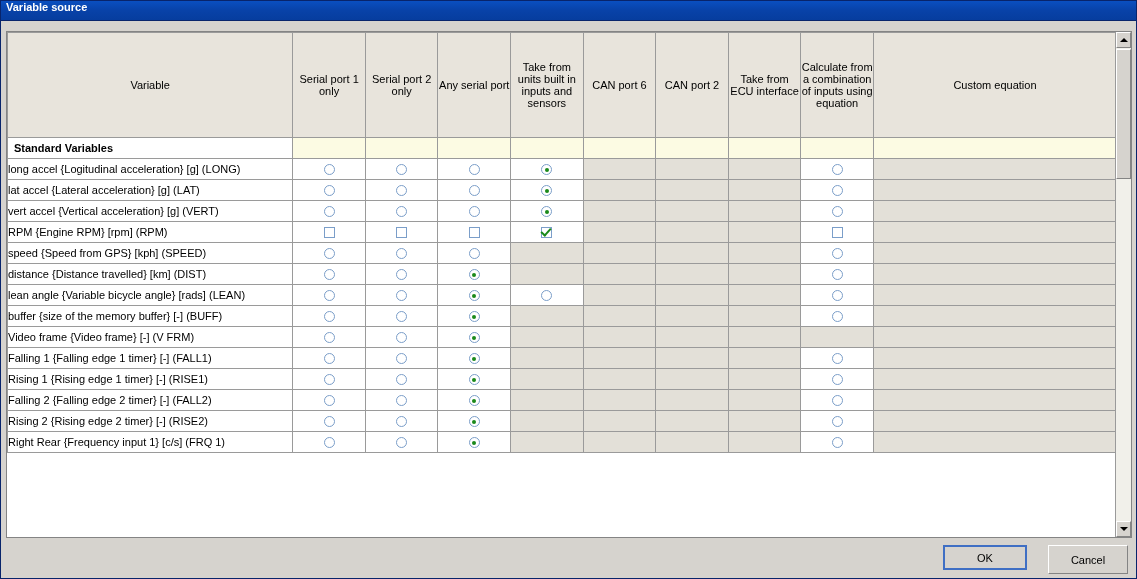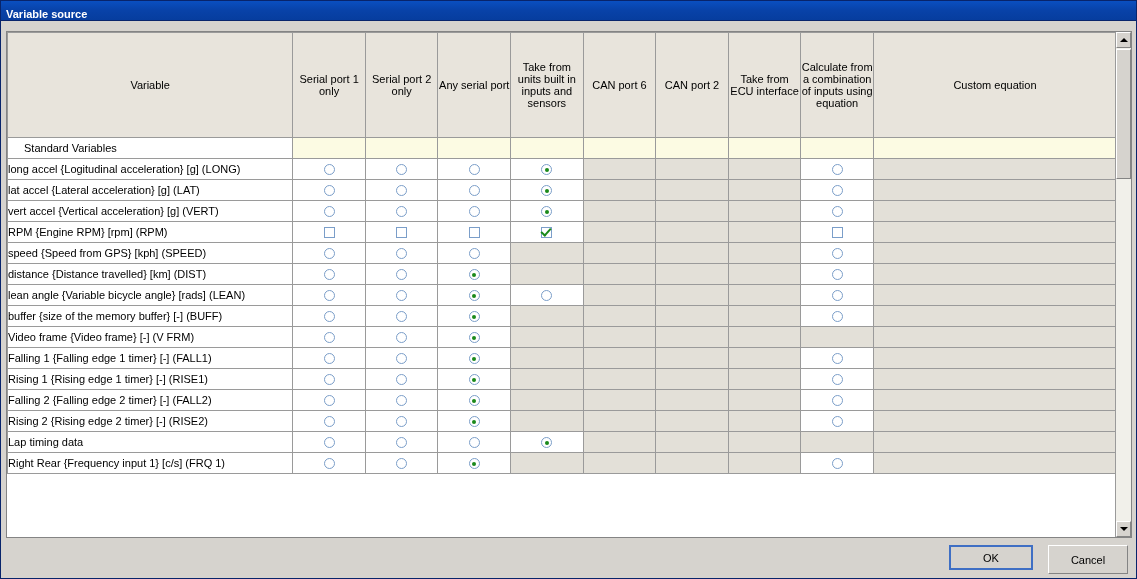--- a/index.html
+++ b/index.html
@@ -19,21 +19,21 @@
     background: #d6d3ce;
   }
   #titlebar {
     height: 20px;
     background: linear-gradient(to bottom, #0a4fc0 0%, #0842a8 50%, #063d9e 100%);
     background-color: #0a46b0;
     color: #ffffff;
     font-weight: bold;
     font-size: 11px;
     display: flex;
-    align-items: flex-end;
+    align-items: flex-start;
     padding-left: 5px;
     border-bottom: 1px solid #08246b;
   }
   #body {
     position: absolute;
     top: 21px; left: 0;
     width: 1135px;
     height: 556px;
     background: #d6d3ce;
   }
@@ -74,22 +74,22 @@
   }
   td.varcell {
     height: 21px;
     padding-left: 8px;
     background: #ffffff;
     color: #000;
     white-space: nowrap;
     overflow: hidden;
   }
   tr.section td.varcell {
-    font-weight: normal;
-    padding-left: 16px;
+    font-weight: bold;
+    padding-left: 6px;
   }
   td.opt {
     height: 21px;
     text-align: center;
     background: #ffffff;
   }
   td.opt.disabled { background: #e3e0d8; }
   tr.section td.opt { background: #fcfbe3; }
   tr.section td.custom { background: #fcfbe3; }
   td.custom { background: #e3e0d8; }
@@ -170,21 +170,21 @@
     position: absolute;
     left: 0; top: 16px;
     width: 15px; bottom: 16px;
     background: #f1f0ea;
   }
 
   #buttons {
     position: absolute;
     right: 8px; top: 523px;
     display: flex;
-    gap: 15px;
+    gap: 21px;
   }
   .btn {
     width: 80px; height: 29px;
     background: #d6d3ce;
     border: 1px solid #848484;
     border-top-color: #ffffff;
     border-left-color: #ffffff;
     font-size: 11px;
     color: #000;
     display: flex; align-items: center; justify-content: center;
@@ -397,32 +397,20 @@
                 <td class="opt"><span class="radio"></span></td>
                 <td class="opt"><span class="radio on"></span></td>
                 <td class="opt disabled"></td>
                 <td class="opt disabled"></td>
                 <td class="opt disabled"></td>
                 <td class="opt disabled"></td>
                 <td class="opt"><span class="radio"></span></td>
                 <td class="opt custom"></td>
               </tr>
               <tr class="item">
-                <td class="varcell">Lap timing data</td>
-                <td class="opt"><span class="radio"></span></td>
-                <td class="opt"><span class="radio"></span></td>
-                <td class="opt"><span class="radio"></span></td>
-                <td class="opt"><span class="radio on"></span></td>
-                <td class="opt disabled"></td>
-                <td class="opt disabled"></td>
-                <td class="opt disabled"></td>
-                <td class="opt disabled"></td>
-                <td class="opt custom"></td>
-              </tr>
-              <tr class="item">
                 <td class="varcell">Right Rear {Frequency input 1} [c/s] (FRQ 1)</td>
                 <td class="opt"><span class="radio"></span></td>
                 <td class="opt"><span class="radio"></span></td>
                 <td class="opt"><span class="radio on"></span></td>
                 <td class="opt disabled"></td>
                 <td class="opt disabled"></td>
                 <td class="opt disabled"></td>
                 <td class="opt disabled"></td>
                 <td class="opt"><span class="radio"></span></td>
                 <td class="opt custom"></td>

